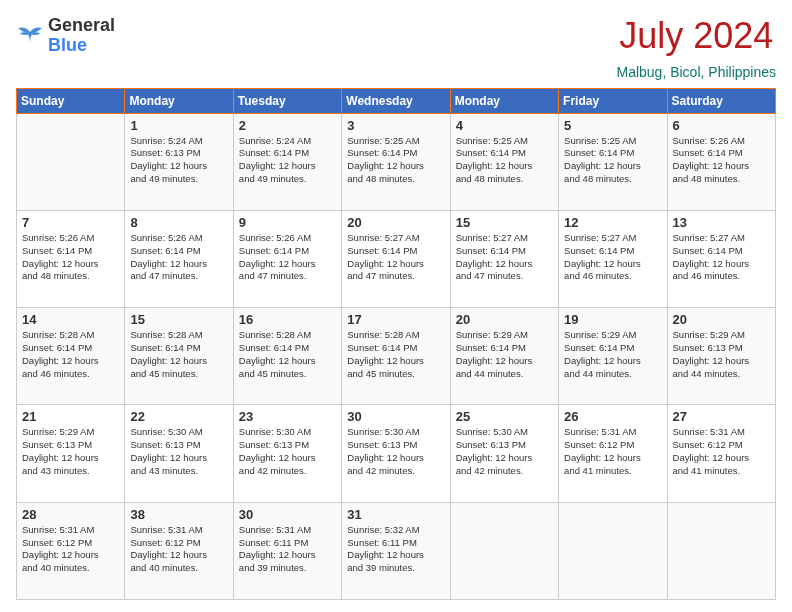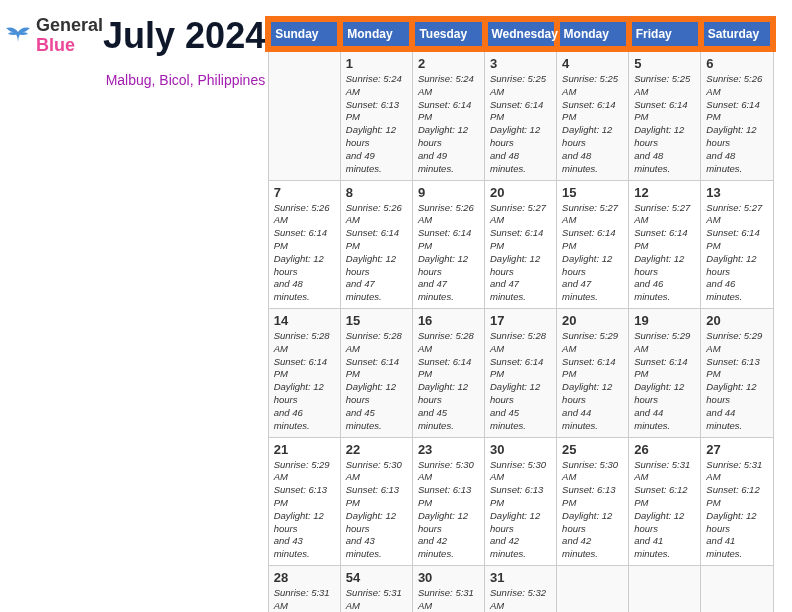--- a/index.html
+++ b/index.html
@@ -6,97 +6,96 @@
     body {
       width: 792px;
       height: 612px;
       font-family: Arial, sans-serif;
       background: #fff;
       overflow: hidden;
     }
     .page {
       width: 792px;
       height: 612px;
-      padding: 16px 16px 12px 4px;
+      padding: 16px 16px 12px 16px;
       display: flex;
-      flex-direction: row;
+      flex-direction: column;
     }
     .header {
       display: flex;
       align-items: flex-start;
       justify-content: space-between;
       margin-bottom: 8px;
     }
     .logo {
       display: flex;
       align-items: center;
       gap: 4px;
     }
     .logo-text {
       font-size: 18px;
       font-weight: bold;
       color: #333;
       line-height: 1.1;
     }
-    .logo-text span { color: #ec4899; }
+    .logo-text span { color: #3b82f6; }
     .logo-bird {
       width: 28px;
       height: 24px;
     }
     .title-block {
       text-align: right;
     }
     .month-year {
       font-size: 36px;
-      font-weight: bold;
-      color: #0f172a;
+      font-weight: normal;
+      color: #b91c1c;
       line-height: 1.1;
       text-align: center;
     }
     .location {
       font-size: 14px;
-      color: #a21caf;
-      margin-top: 16px;
+      color: #0f766e;
+      margin-top: 8px;
     }
     .calendar {
       flex: 1;
       border: 1px solid #ccc;
       border-collapse: collapse;
       width: 100%;
       table-layout: fixed;
     }
     .calendar th {
       background: #3a6bbf;
       color: #fff;
       font-size: 12px;
       font-weight: bold;
       padding: 5px 4px;
       text-align: left;
-      border: 6px solid #f97316;
+      border: 1px solid #f97316;
     }
     .calendar td {
       border: 1px solid #ccc;
       vertical-align: top;
       padding: 4px 5px;
       font-size: 10px;
       color: #333;
       height: 88px;
     }
     .day-num {
       font-size: 13px;
       font-weight: bold;
       color: #333;
       display: block;
       margin-bottom: 2px;
     }
     .cell-text {
       font-size: 9.5px;
       line-height: 1.35;
       color: #333;
-      font-style: italic;
     }
     .empty { background: #fff; }
     tr:nth-child(odd) td { background: #f9f9f9; }
     tr:nth-child(even) td { background: #fff; }
     .calendar thead tr th { background: #3a6bbf; }
   </style>
 </head>
 <body>
 
 <div class="page">
@@ -330,21 +329,21 @@
         </tr>
         <tr>
           <td>
             <span class="day-num">28</span>
             <div class="cell-text" style="white-space: pre-line;">Sunrise: 5:31 AM
 Sunset: 6:12 PM
 Daylight: 12 hours
 and 40 minutes.</div>
           </td>
           <td>
-            <span class="day-num">54</span>
+            <span class="day-num">38</span>
             <div class="cell-text" style="white-space: pre-line;">Sunrise: 5:31 AM
 Sunset: 6:12 PM
 Daylight: 12 hours
 and 40 minutes.</div>
           </td>
           <td>
             <span class="day-num">30</span>
             <div class="cell-text" style="white-space: pre-line;">Sunrise: 5:31 AM
 Sunset: 6:11 PM
 Daylight: 12 hours

